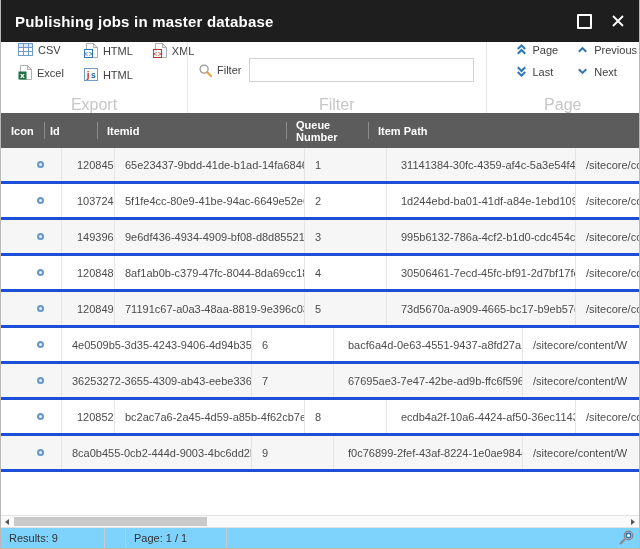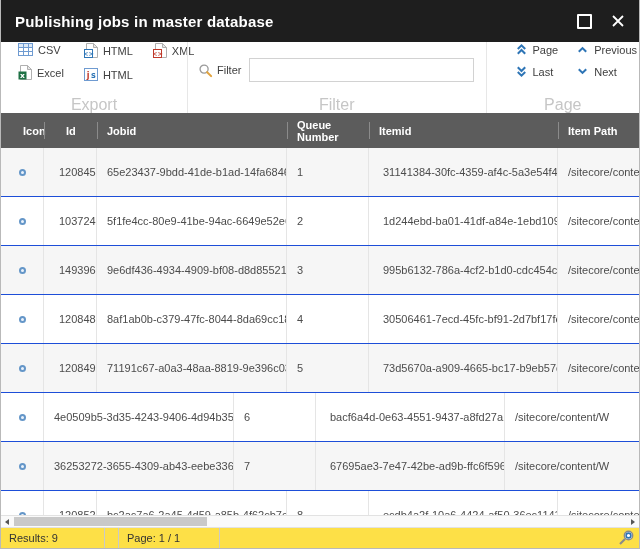--- a/index.html
+++ b/index.html
@@ -31,43 +31,43 @@
   .filter-row{display:flex;align-items:center;padding:0 12px 0 10px;width:100%;box-sizing:border-box;}
   .filter-row .f-label{font-size:11px;color:#404040;margin:0 8px 0 4px;}
   .filter-input{flex:1;height:24px;border:1px solid #d2d2d2;background:#fff;font-size:11px;padding:0 6px;box-sizing:border-box;font-family:inherit;outline:none;}
   .g-page .tb-cols{padding-left:26px;gap:14px;}
   
   .grid{flex:1;overflow:hidden;background:#fff;display:flex;flex-direction:column;}
   .ghead{height:35px;flex:none;background:#5c5c5c;display:flex;overflow:hidden;}
   .hcell{position:relative;display:flex;align-items:center;color:#fff;font-size:11px;font-weight:bold;padding-left:10px;box-sizing:border-box;flex:none;}
   .hcell:not(:first-child)::before{content:"";position:absolute;left:0;top:9px;bottom:9px;width:1px;background:#8b8b8b;}
   .gbody{flex:1;overflow:hidden;}
-  .trow{display:flex;height:49px;box-sizing:border-box;border-bottom:1px solid #1d4ed8;background:#fff;overflow:hidden;}
+  .trow{display:flex;height:36px;box-sizing:border-box;border-bottom:3px solid #1d4ed8;background:#fff;overflow:hidden;padding-left:18px;}
   .trow.alt{background:#f6f6f6;}
   .cell{display:flex;align-items:center;font-size:11px;color:#4c4c4c;padding-left:10px;box-sizing:border-box;flex:none;border-right:1px solid #e5e5e5;overflow:hidden;white-space:nowrap;}
   .col-icon{width:43px;justify-content:center;padding-left:0;}
   .col-id{width:53px;padding-left:15px;}
   .col-jobid{width:190px;}
   .col-queue_number{width:82px;}
   .col-itemid{width:189px;padding-left:14px;}
   .col-item_path{width:230px;border-right:none;}
-  .hcell.col-id{padding-left:22px;}
-  .hcell.col-icon{justify-content:flex-start;padding-left:22px;}
+  .hcell.col-id{padding-left:6px;}
+  .hcell.col-icon{justify-content:flex-start;padding-left:10px;}
   .hcell.col-itemid{padding-left:10px;}
   .row-dot{width:7px;height:7px;border-radius:50%;border:2px solid #6496c8;background:#eaf2fb;box-sizing:border-box;display:block;}
   
   .hscroll{height:13px;flex:none;background:#fafafa;border-top:1px solid #e2e2e2;border-bottom:1px solid #e2e2e2;display:flex;align-items:stretch;box-sizing:border-box;}
   .scroll-arrow{width:12px;flex:none;display:flex;align-items:center;justify-content:center;cursor:pointer;background:#fafafa;border:none;padding:0;}
   .scroll-track{flex:1;position:relative;}
   .scroll-thumb{position:absolute;left:1px;top:1px;bottom:1px;width:193px;background:#c9c9c9;}
   
-  .statusbar{height:20px;flex:none;background:#fde047;display:flex;align-items:stretch;font-size:11px;color:#333;}
+  .statusbar{height:20px;flex:none;background:#7dd3fc;display:flex;align-items:stretch;font-size:11px;color:#333;}
   .status-cell{display:flex;align-items:center;padding:0 8px;border-right:1px solid #c9c9c9;box-sizing:border-box;}
   .status-cell.c1{width:104px;}
-  .status-cell.c2{width:102px;border-left:1px solid #c9c9c9;margin-left:13px;}
+  .status-cell.c2{width:102px;border-left:1px solid #c9c9c9;margin-left:20px;}
   .grip{margin-left:auto;margin-right:4px;display:flex;align-items:center;}
 </style>
 </head>
 <body>
 
 <div class="window">
 
   <div class="titlebar">
     <span class="title">Publishing jobs in master database</span>
     <div class="win-btns">
@@ -189,23 +189,22 @@
       </div>
       <div class="tb-caption">Page</div>
     </div>
 
   </div>
 
   <div class="grid">
     <div class="ghead">
       <div class="hcell col-icon">Icon</div>
       <div class="hcell col-id">Id</div>
-      <div class="hcell col-jobid">Jobid</div>
+      <div class="hcell col-itemid">Itemid</div>
       <div class="hcell col-queue_number">Queue Number</div>
-      <div class="hcell col-itemid">Itemid</div>
       <div class="hcell col-item_path">Item Path</div>
     </div>
     <div class="gbody">
         <div class="trow alt">
           <div class="cell col-icon">
             <span class="row-dot"></span>
           </div>
           <div class="cell col-id">120845</div>
           <div class="cell col-jobid">65e23437-9bdd-41de-b1ad-14fa6846d3ac</div>
           <div class="cell col-queue_number">1</div>

